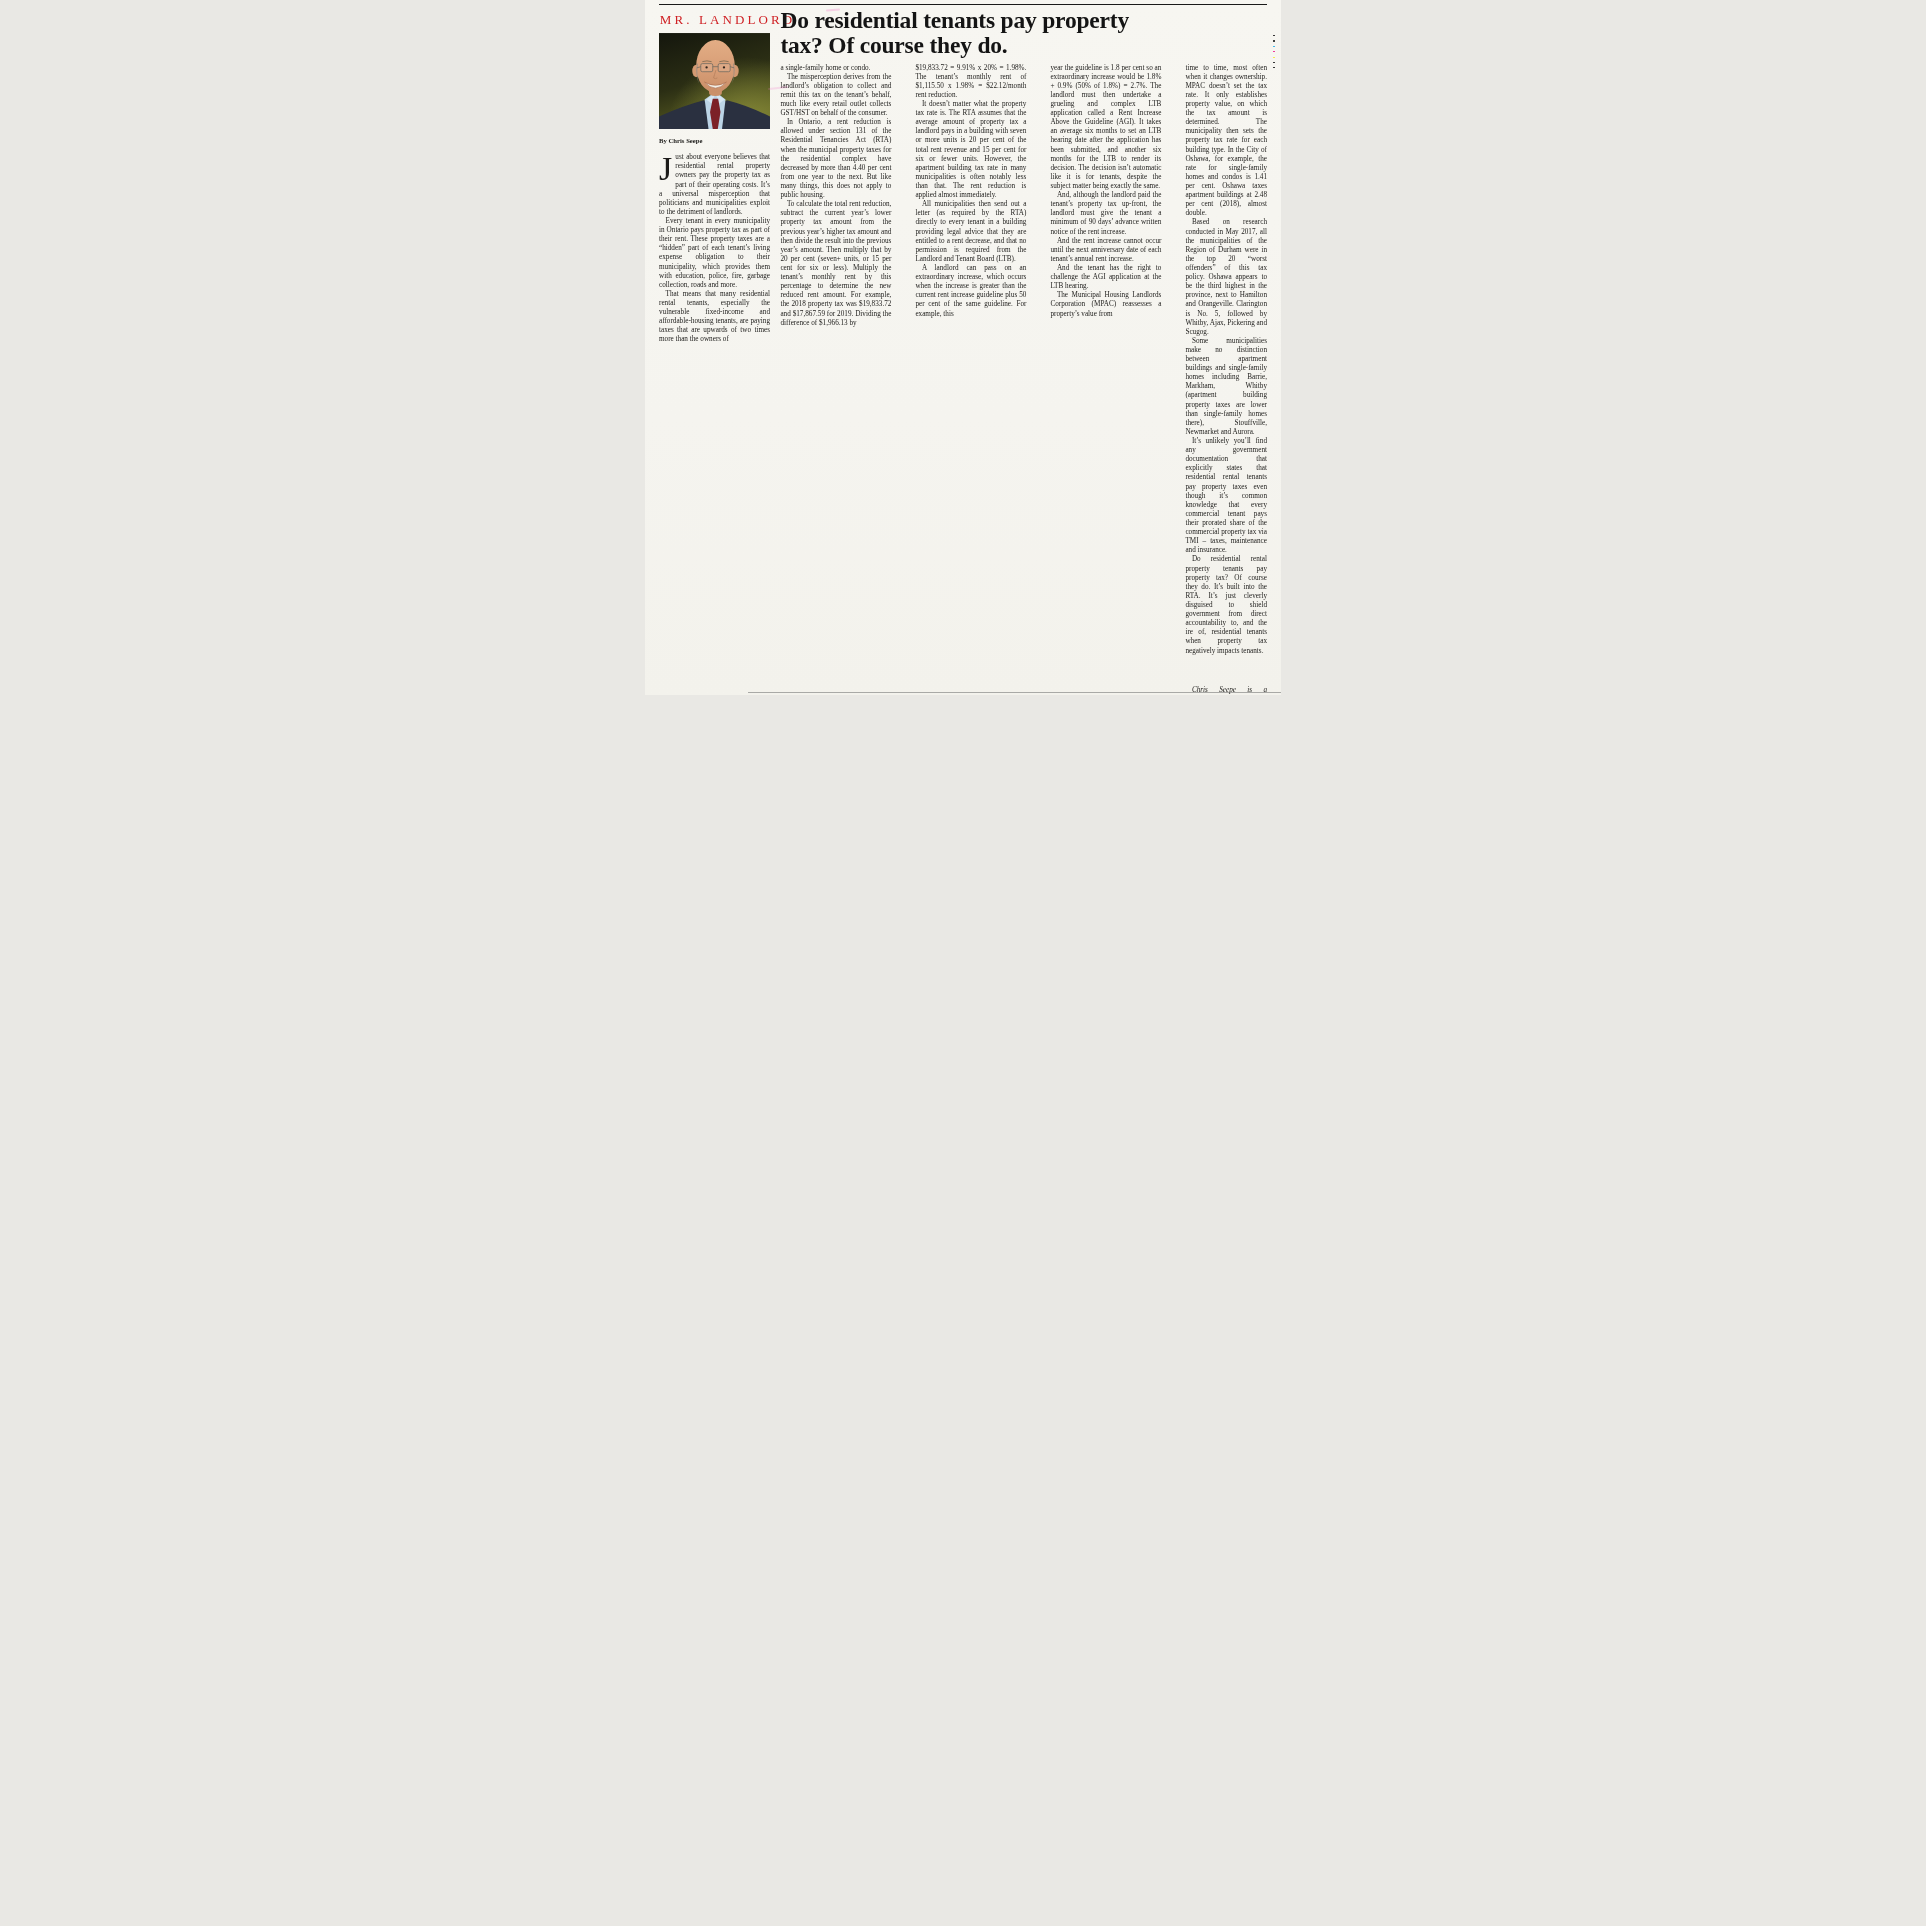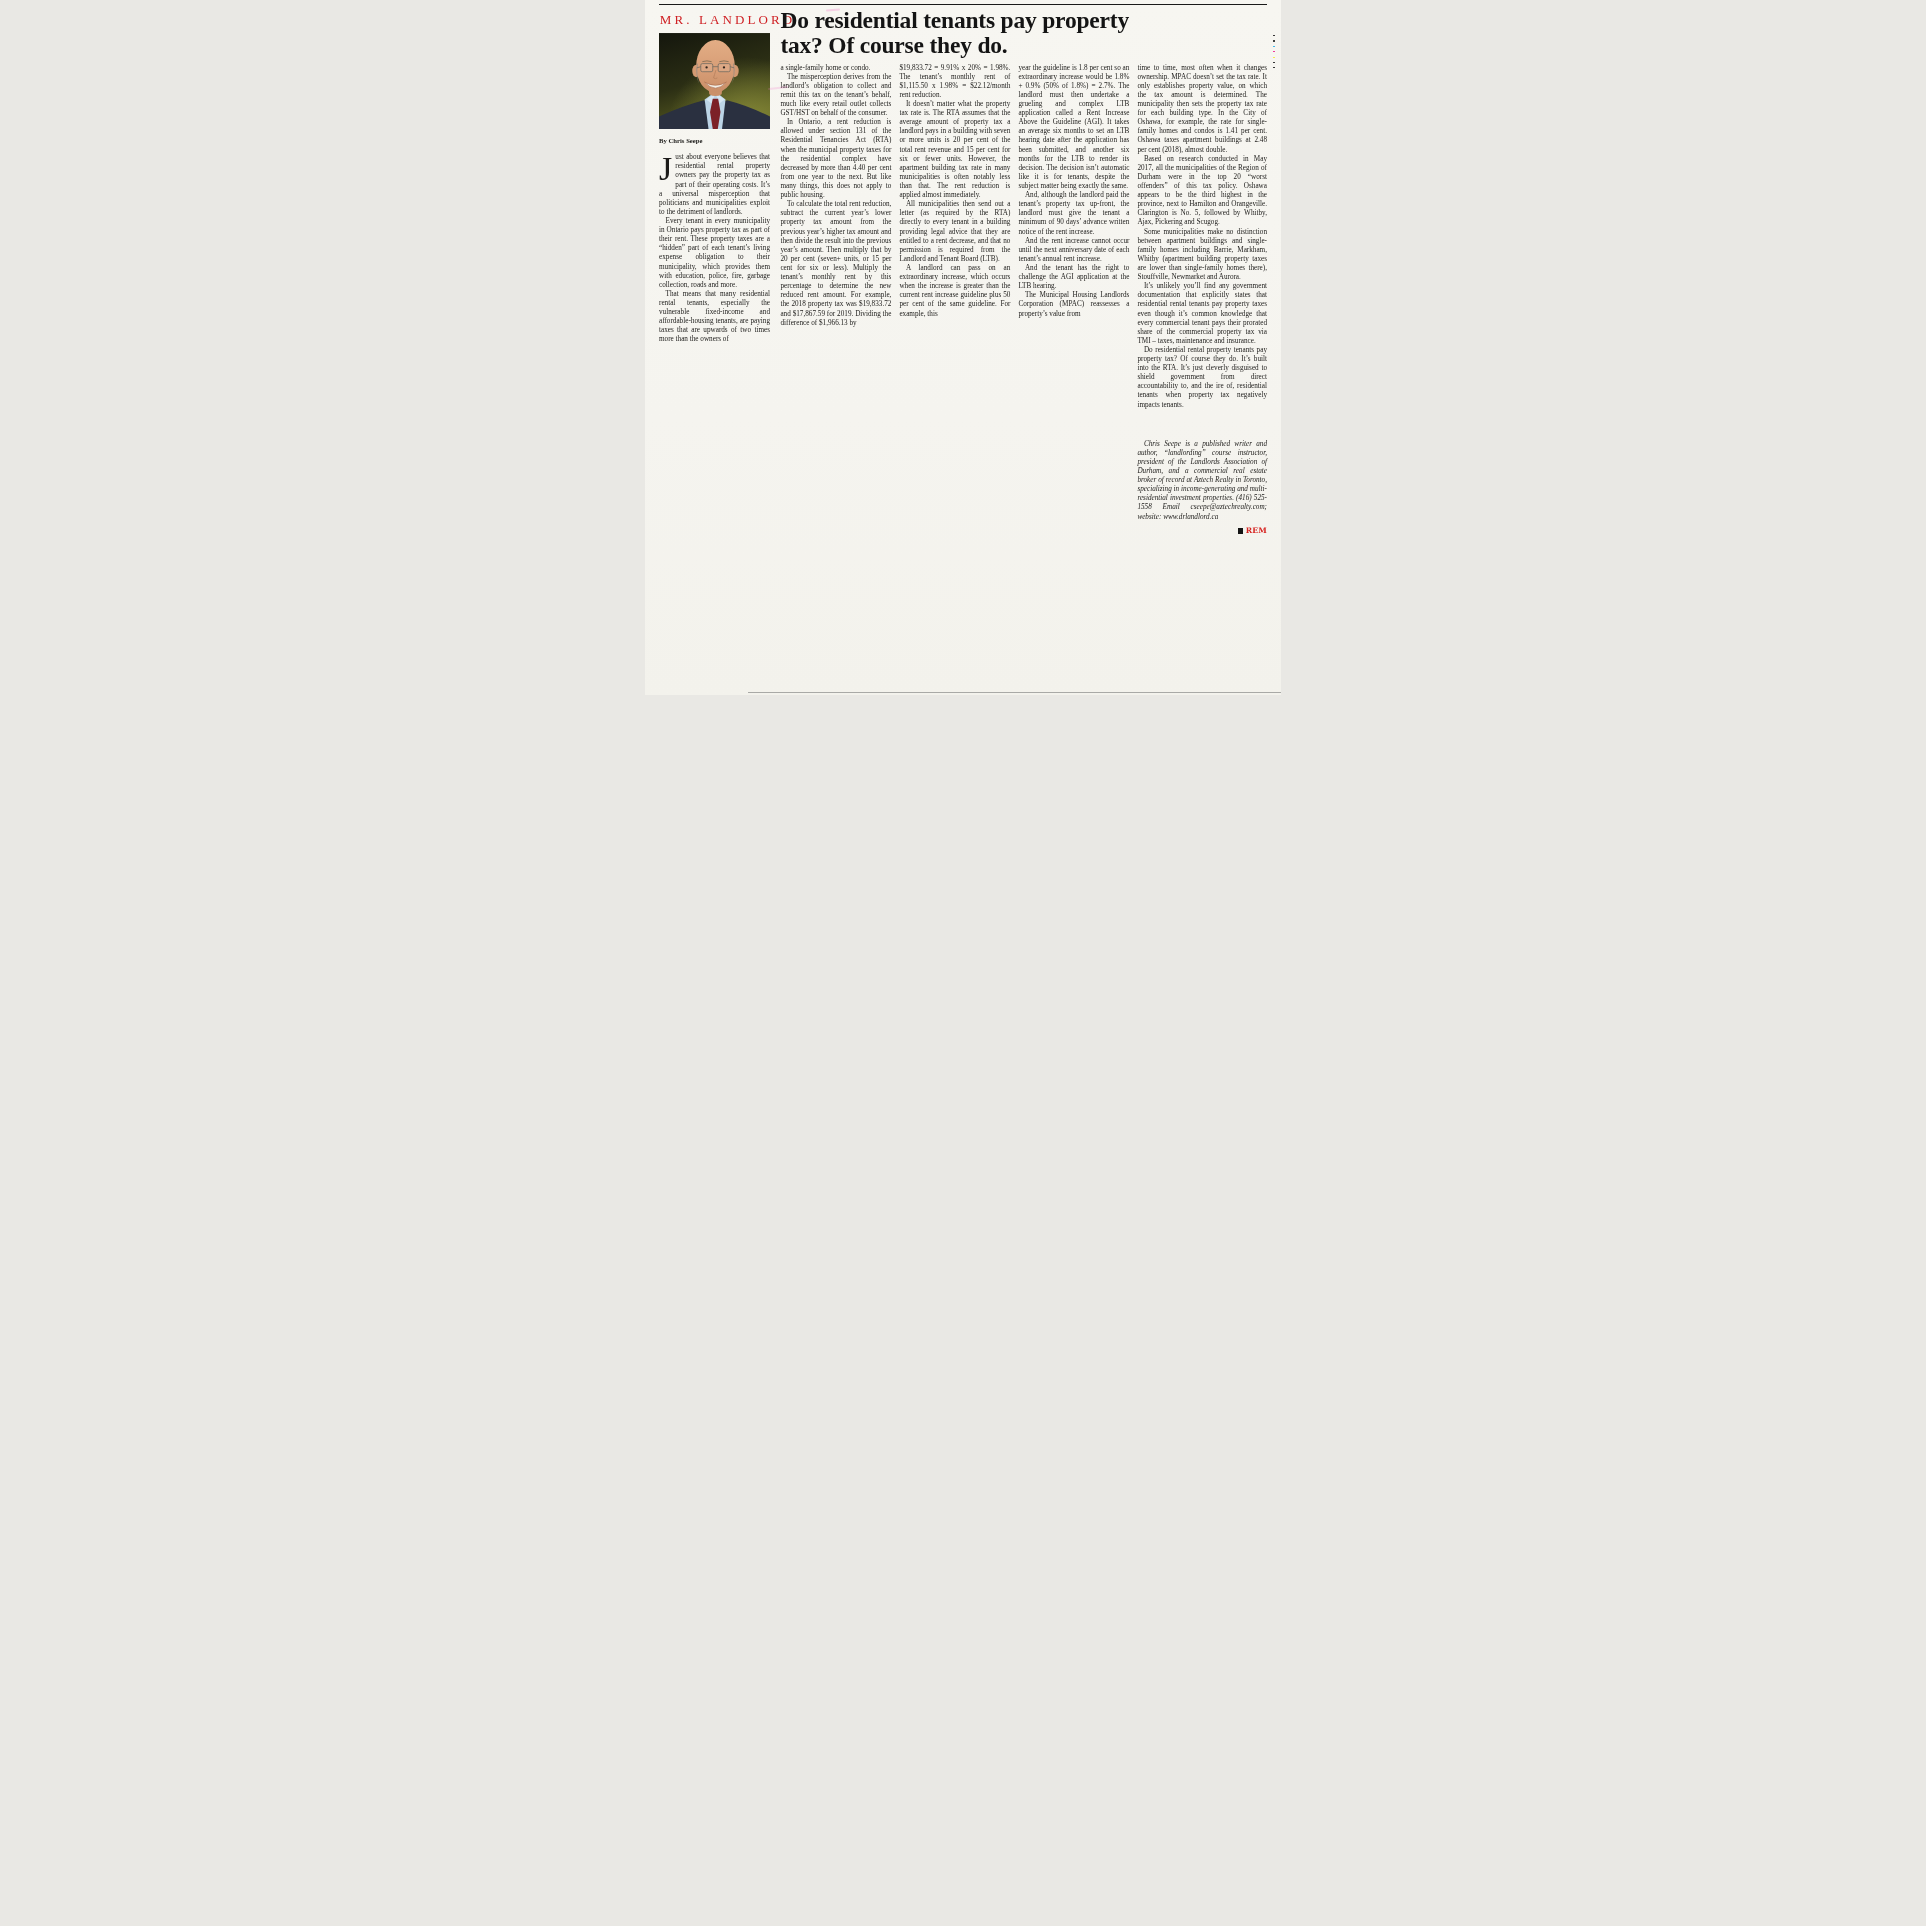--- a/index.html
+++ b/index.html
@@ -44,21 +44,21 @@
   
   .headline{
     margin-top:0.8px;
     font-weight:bold;
     font-size:23.5px;
     line-height:1.04;
     letter-spacing:-0.2px;
     color:#141414;
   }
   
-  .cols{display:flex;gap:8px;margin-top:6.2px;align-items:flex-start;}
+  .cols{display:flex;gap:24px;margin-top:6.2px;align-items:flex-start;}
   .bcol{width:111px;flex:none;}
   .bcol.last{width:auto;flex:1;}
   .para{
     margin:0;
     text-align:justify;
     font-size:7.2px;
     line-height:1.265;
     hyphens:auto;
     -webkit-hyphens:auto;
   }

